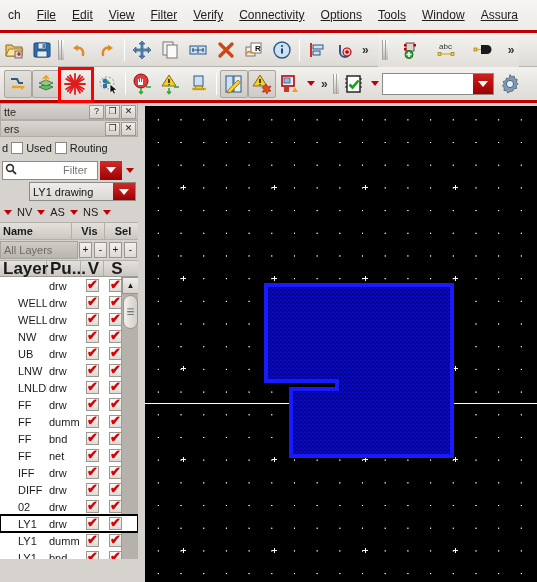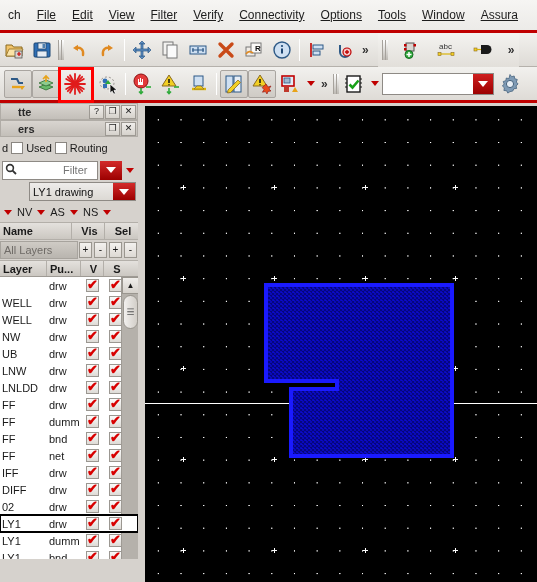--- a/index.html
+++ b/index.html
@@ -52,21 +52,21 @@
   .tbcombo .btn{ width:20px; height:20px; background:linear-gradient(#cf1f1f,#9c0000);
                  display:flex; align-items:center; justify-content:center; }
   .tbcombo .btn i{ width:0;height:0;border-left:5px solid transparent;border-right:5px solid transparent;
                    border-top:6px solid #fff; display:block;}
 
   
   #palette{ position:absolute; left:0; top:103px; width:138px; height:479px;
             background:#d6d2cd; border-right:1px solid #9a9views; overflow:hidden; }
   .dockbar{ height:17px; background:linear-gradient(#d9d5d0,#c3bfb9);
             border:1px solid #b0aca6; display:flex; align-items:center; }
-  .dockbar .dt{ flex:1; padding-left:17px; font-size:11px; font-weight:bold; color:#2a2a2a;
+  .dockbar .dt{ flex:1; padding-left:3px; font-size:11px; font-weight:normal; color:#2a2a2a;
                 overflow:hidden; white-space:nowrap; }
   .dockbtn{ width:15px; height:14px; margin-right:1px;
             background:linear-gradient(#f0eeeb,#d6d2cc); border:1px solid #9d9993;
             display:flex; align-items:center; justify-content:center;
             font-size:9px; color:#222; line-height:1; }
 
   .optrow{ height:22px; display:flex; align-items:center; gap:3px; padding:0 2px;
            background:#d6d2cd; font-size:11px; }
   .cb{ width:12px; height:12px; background:#fff; border:1px solid #8a8681; display:inline-block;
        flex:0 0 auto; }
@@ -104,26 +104,26 @@
            border:1px solid #a7a39d; display:flex; align-items:center; padding-left:3px;
            font-size:11px; color:#6e6a66; }
   .pmbtn{ width:13px; height:16px; margin:0 1px; background:linear-gradient(#f3f1ee,#ddd9d4);
           border:1px solid #9a968f; font-size:10px; display:flex; align-items:center;
           justify-content:center; line-height:1; }
 
   
   .ltab-hdr{ height:17px; display:flex; align-items:center;
              background:linear-gradient(#e4e1dd,#cbc7c1);
              border-top:1px solid #b3afa9; border-bottom:1px solid #9e9a94;
-             font-size:11px; font-weight:bold; }
+             font-size:17px; font-weight:bold; }
   .ltab-hdr .c{ height:100%; display:flex; align-items:center; padding-left:3px;
                 border-right:1px solid #b3afa9; }
   .ltab-body{ position:relative; background:#fff; height:282px; overflow:hidden; }
   .lrow{ height:17px; display:flex; align-items:center; font-size:11px; background:#fff; }
-  .lrow .nm{ width:47px; padding-left:2px; white-space:nowrap; overflow:hidden; }
+  .lrow .nm{ width:47px; padding-left:18px; white-space:nowrap; overflow:hidden; }
   .lrow .pp{ width:34px; padding-left:2px; white-space:nowrap; overflow:hidden; }
   .lrow .vs,.lrow .sl{ width:23px; display:flex; align-items:center; justify-content:center; }
   .chk{ width:13px; height:13px; background:linear-gradient(#fbfbfa,#dedbd6);
         border:1px solid #9b9791; position:relative; }
   .chk:after{ content:"\2714"; position:absolute; left:0px; top:-3px; font-size:13px;
               color:#d80000; font-weight:bold; }
   .lrow.sel{ outline:2px solid #000; outline-offset:-1px; position:relative; z-index:2; }
 
   .vscroll{ position:absolute; right:0; top:0; width:17px; height:100%;
             background:#b5b1ab; border-left:1px solid #9e9a94; }

